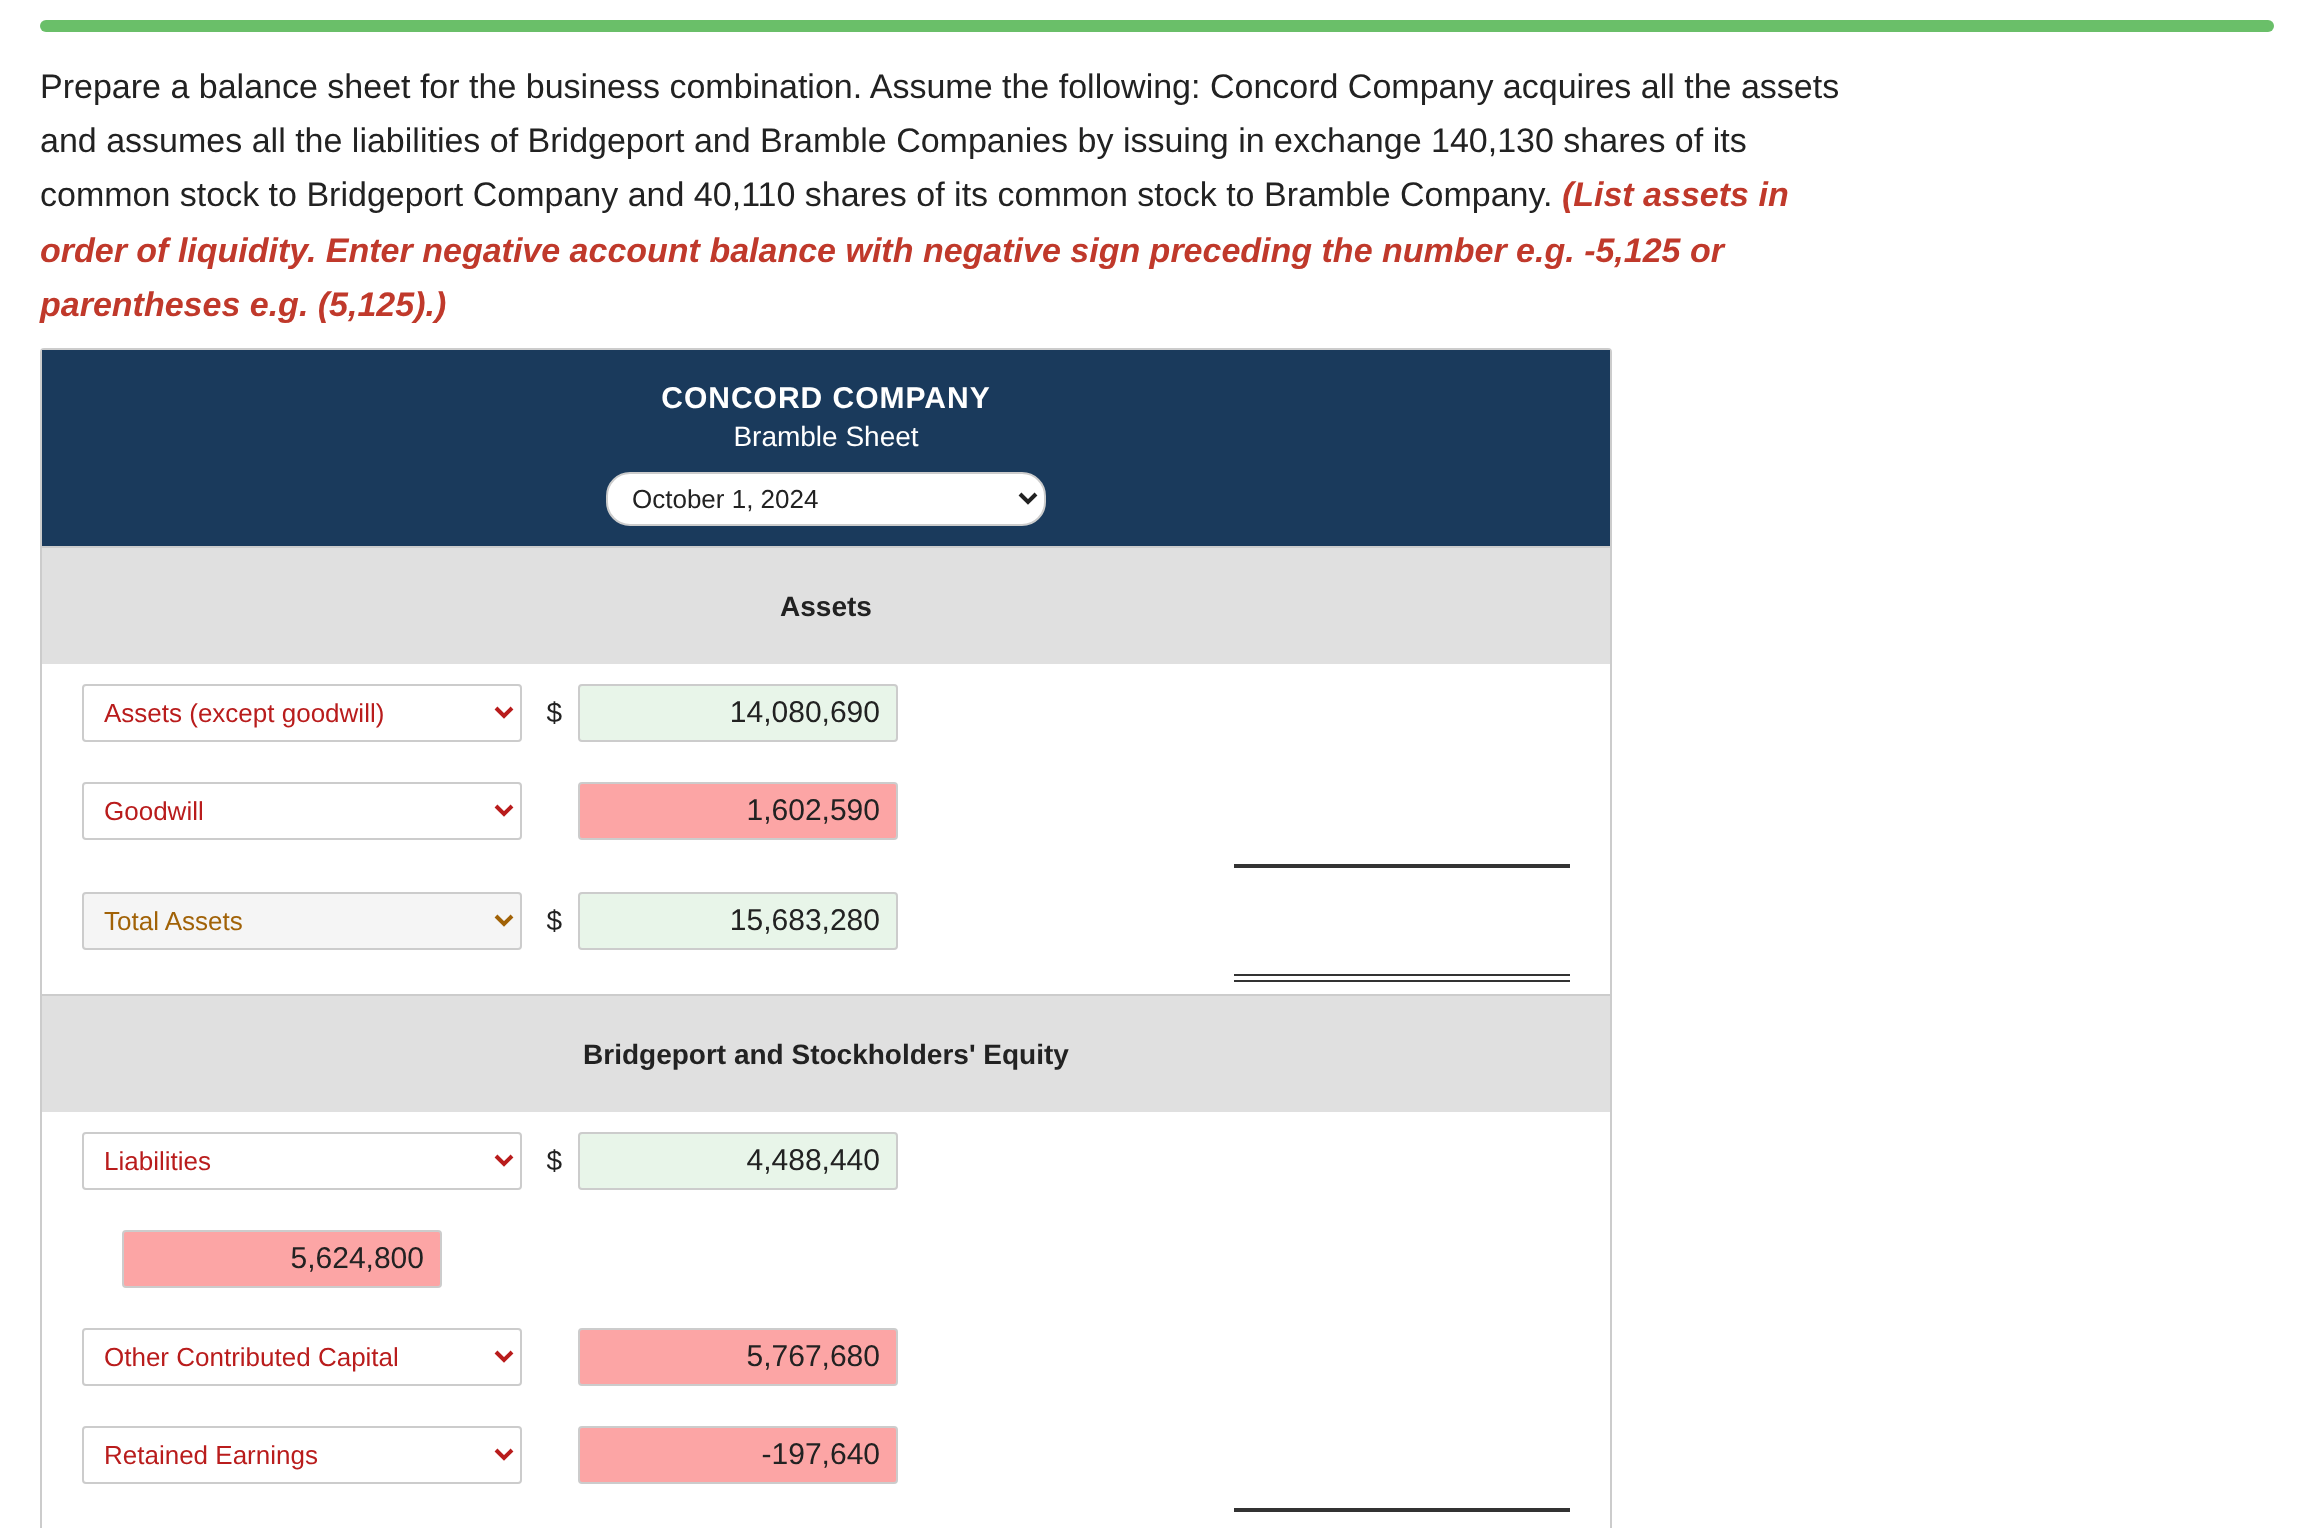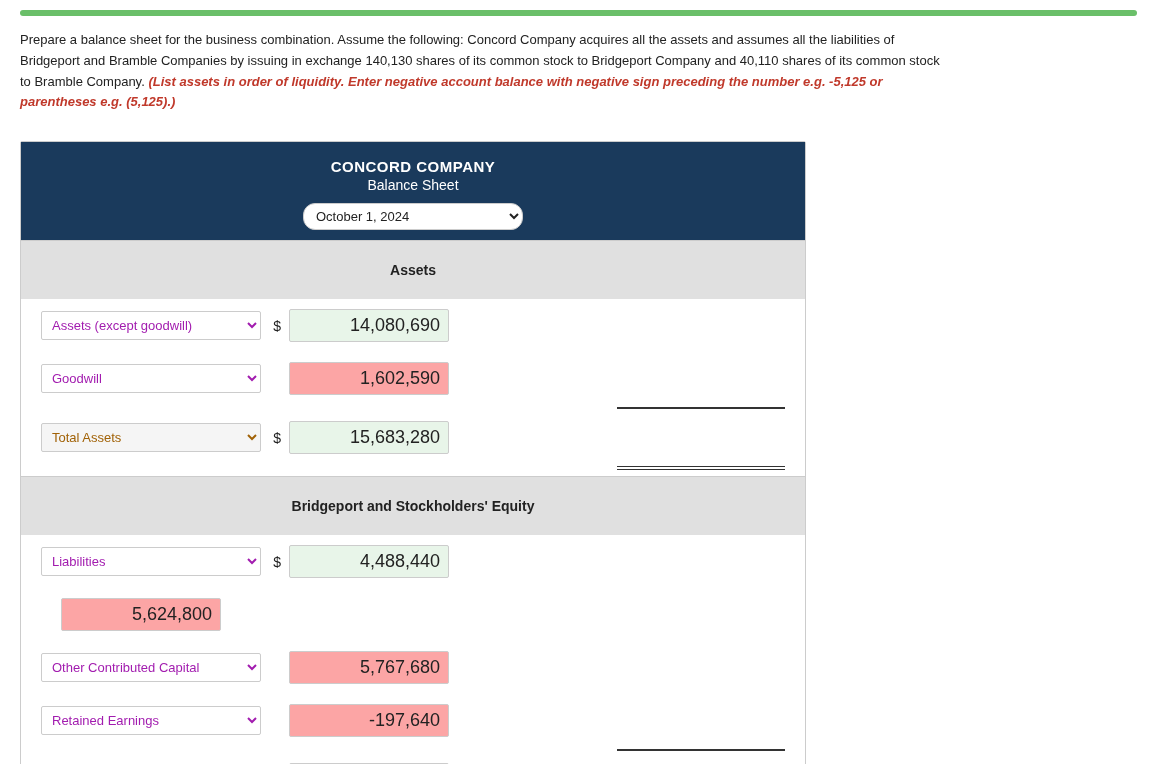--- a/index.html
+++ b/index.html
@@ -10,23 +10,23 @@
       color: #222;
       padding: 10px 20px;
     }
     .top-bar {
       height: 6px;
       background: #6abf69;
       border-radius: 3px;
       margin-bottom: 14px;
     }
     .intro-text {
-      font-size: 13px;
+      font-size: 17px;
       line-height: 1.6;
-      margin-bottom: 28px;
+      margin-bottom: 8px;
       max-width: 920px;
     }
     .intro-text .bold-red {
       color: #c0392b;
       font-weight: bold;
       font-style: italic;
     }
     .balance-sheet-container {
       width: 786px;
       border: 1px solid #ccc;
@@ -82,38 +82,38 @@
     }
     .bs-row .label-select {
       flex: 0 0 220px;
     }
     .bs-row .label-select select {
       width: 100%;
       padding: 5px 6px;
       font-size: 13px;
       border: 1px solid #ccc;
       border-radius: 2px;
-      color: #a21caf;
+      color: #b91c1c;
       background: #fff;
       appearance: auto;
     }
     .bs-row .dollar-sign {
       font-size: 14px;
       font-weight: normal;
       width: 12px;
       text-align: right;
       flex-shrink: 0;
     }
     .bs-row .value-input {
       flex: 0 0 160px;
     }
     .bs-row .value-input input {
       width: 100%;
       padding: 5px 8px;
-      font-size: 18px;
+      font-size: 15px;
       border: 1px solid #ccc;
       border-radius: 2px;
       text-align: right;
       background: #e8f5e9;
       color: #222;
     }
     .bs-row .value-input input.no-bg {
       background: #fca5a5;
     }
     .separator-row {
@@ -144,21 +144,21 @@
 
 <div class="intro-text">
   <span>Prepare a balance sheet for the business combination. Assume the following: Concord Company acquires all the assets and assumes all the liabilities of Bridgeport and Bramble Companies by issuing in exchange 140,130 shares of its common stock to Bridgeport Company and 40,110 shares of its common stock to Bramble Company.</span>
   <span class="bold-red">(List assets in order of liquidity. Enter negative account balance with negative sign preceding the number e.g. -5,125 or parentheses e.g. (5,125).)</span>
 </div>
 
 <div class="balance-sheet-container">
 
   <div class="bs-header">
     <div class="company-name">CONCORD COMPANY</div>
-    <div class="sheet-title">Balance Sheet</div>
+    <div class="sheet-title">Bramble Sheet</div>
     <div class="date-select-row">
       <select>
         <option>October 1, 2024</option>
       </select>
     </div>
   </div>
 
   <div class="section-header">Assets</div>
 
   <div class="bs-body">

